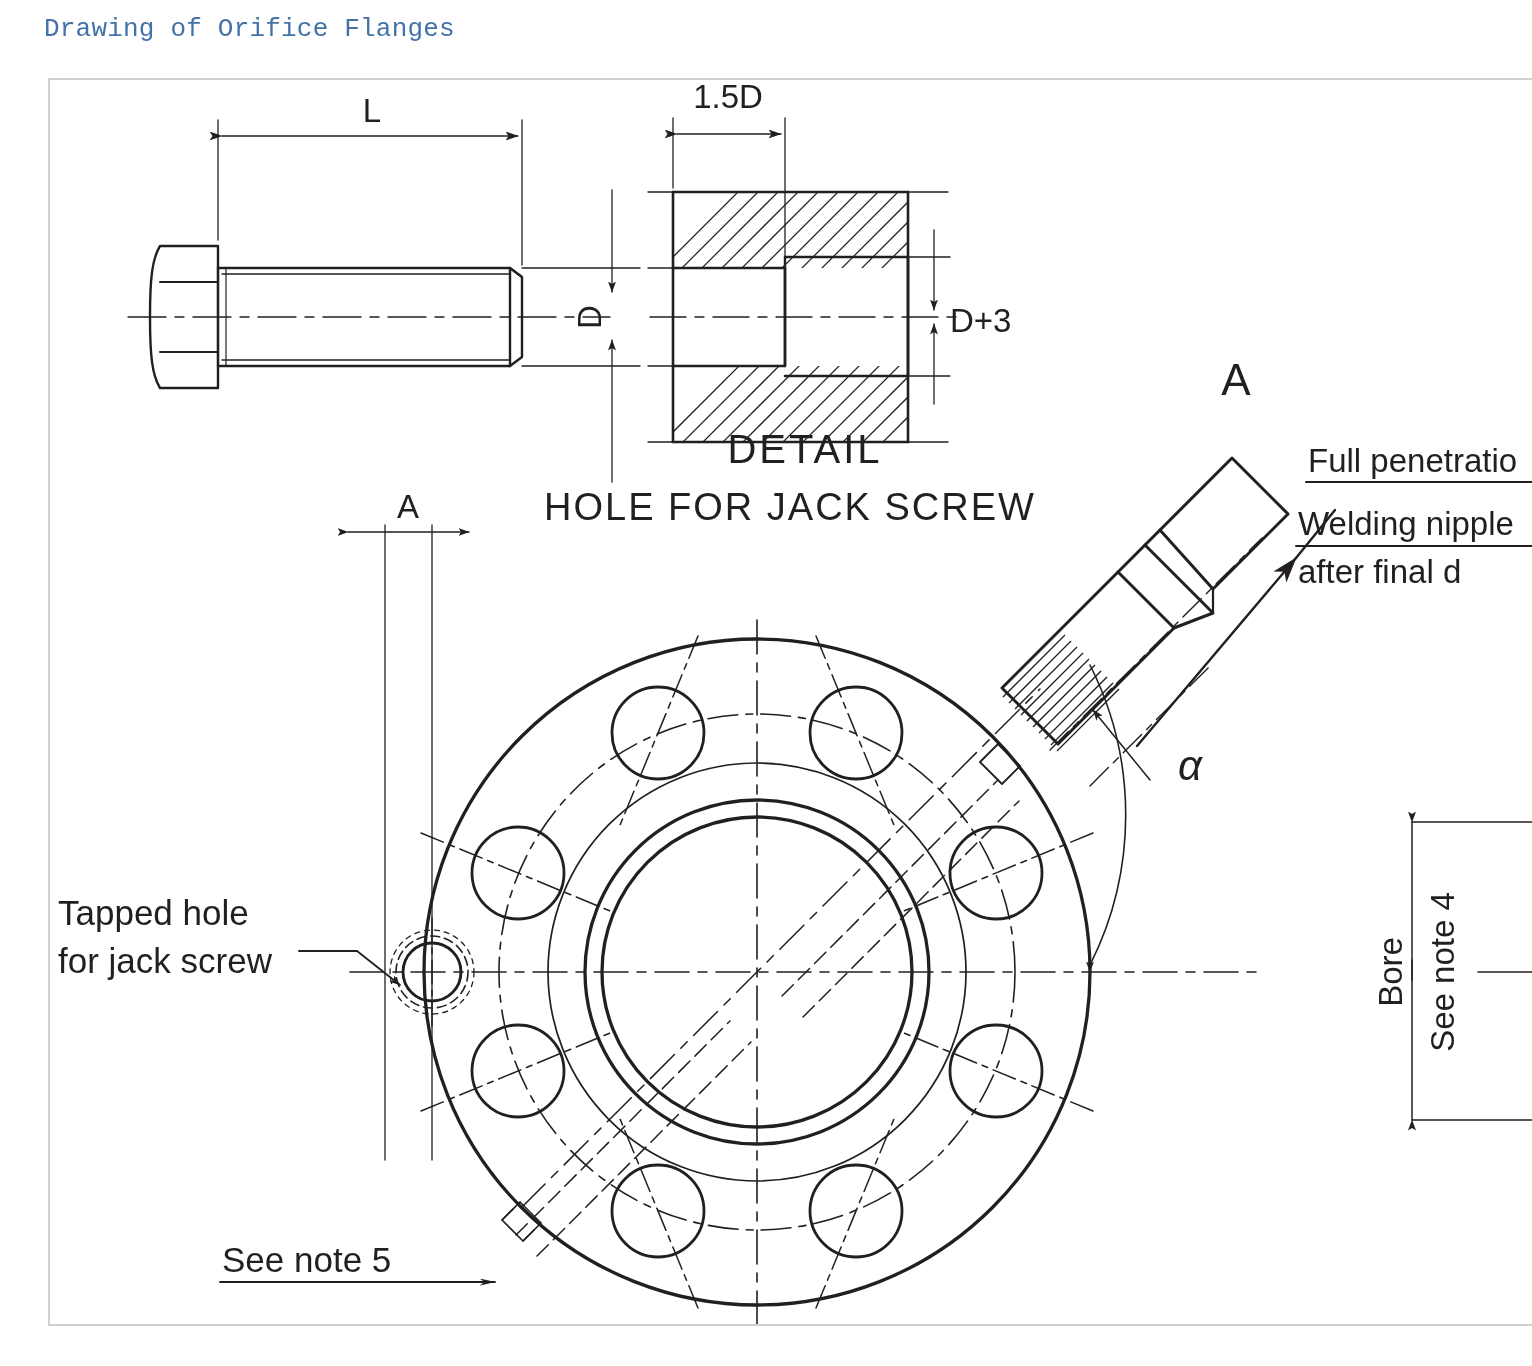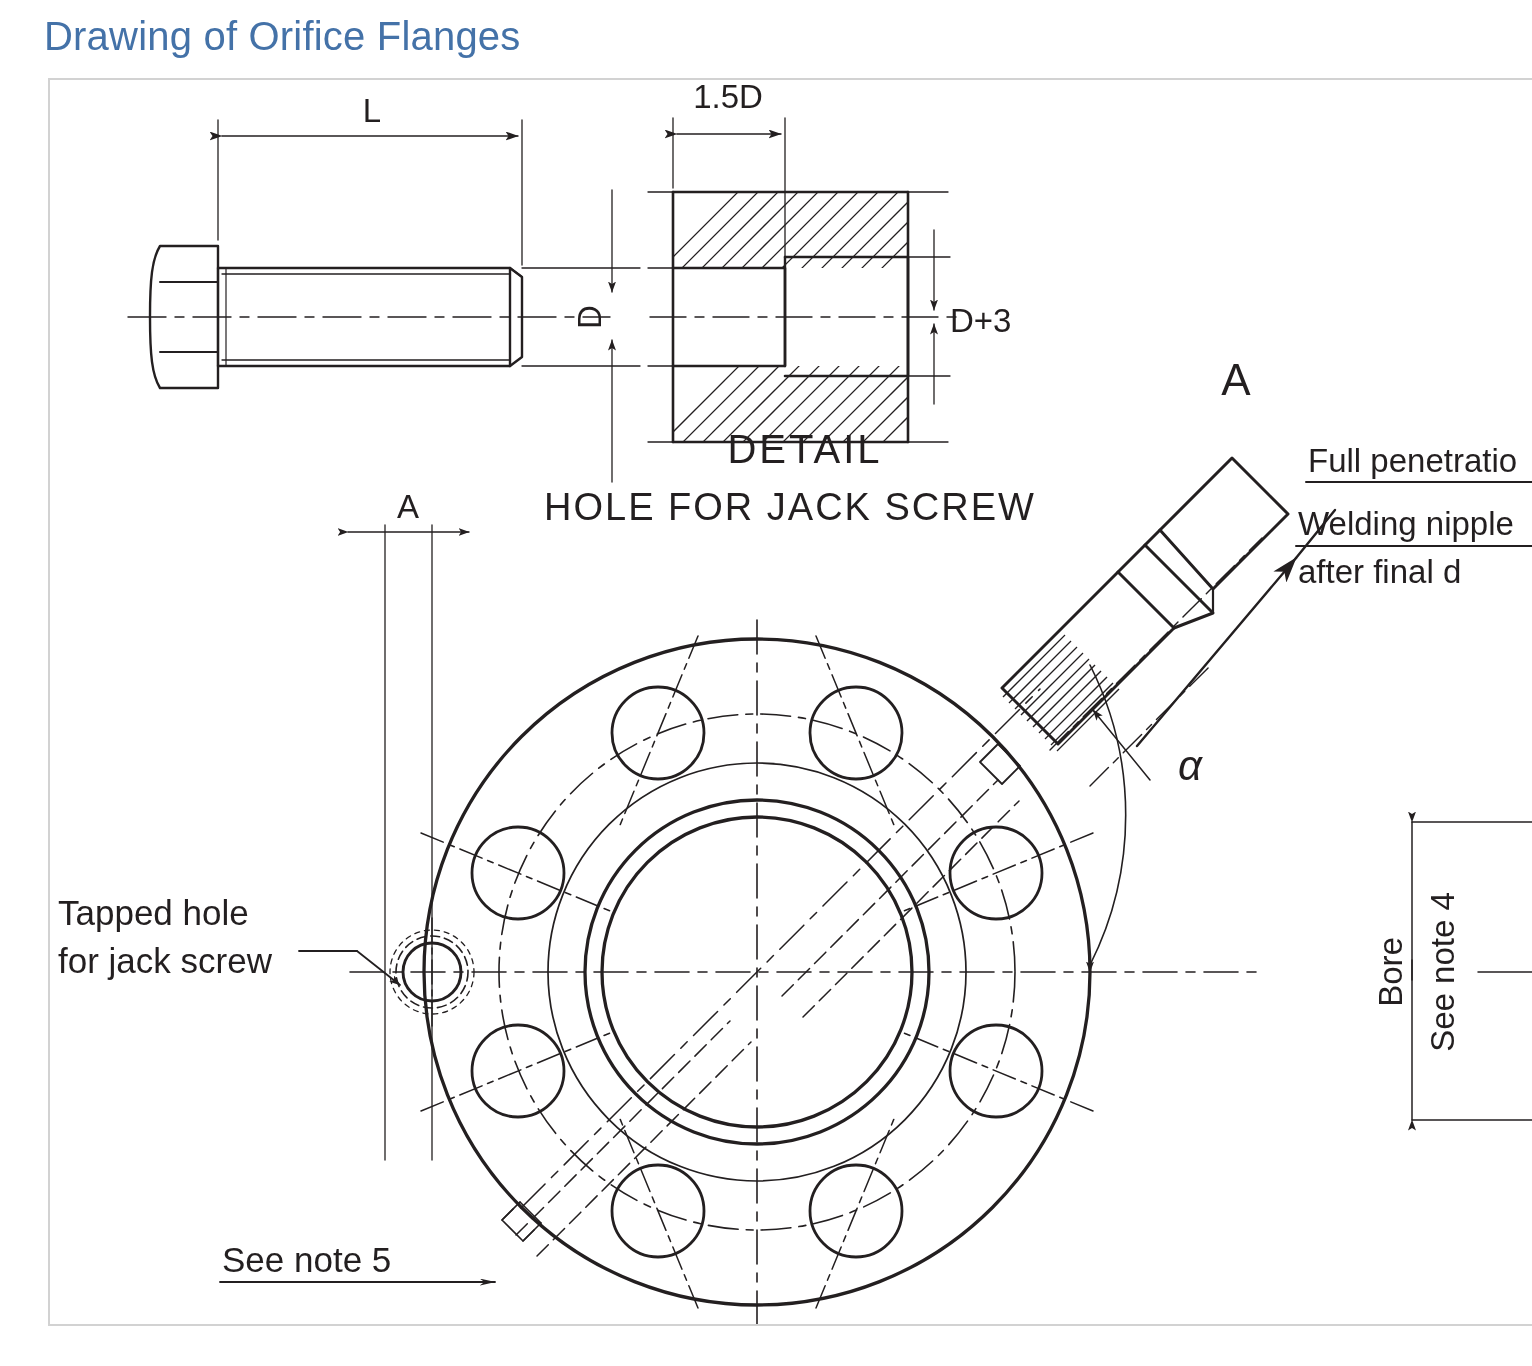--- a/index.html
+++ b/index.html
@@ -1,22 +1,22 @@
 <!DOCTYPE html>
 <html style="--title-color: #4472a8;"><head>
 <meta charset="utf-8">
 <style>
   html,body{margin:0;padding:0;background:#ffffff;}
   body{width:1532px;height:1366px;position:relative;overflow:hidden;
        font-family:"Liberation Sans",sans-serif;}
 
   #page-title{
     position:absolute;left:44px;top:14px;
-    font-family:Liberation Sans, sans-serif;
-    font-size:40px;font-weight:400;letter-spacing:.2px;
+    font-family:Liberation Mono, monospace;
+    font-size:26px;font-weight:400;letter-spacing:.2px;
     color:#4472a8;white-space:nowrap;
   }
 
   #drawing-frame{
     position:absolute;left:48px;top:78px;width:1484px;height:1248px;
     border:2px solid #d2d2d2;border-right:none;box-sizing:border-box;
     background:#fff;overflow:hidden;
   }
   #drawing-svg{position:absolute;left:0;top:0;width:1484px;height:1248px;display:block;}
 

